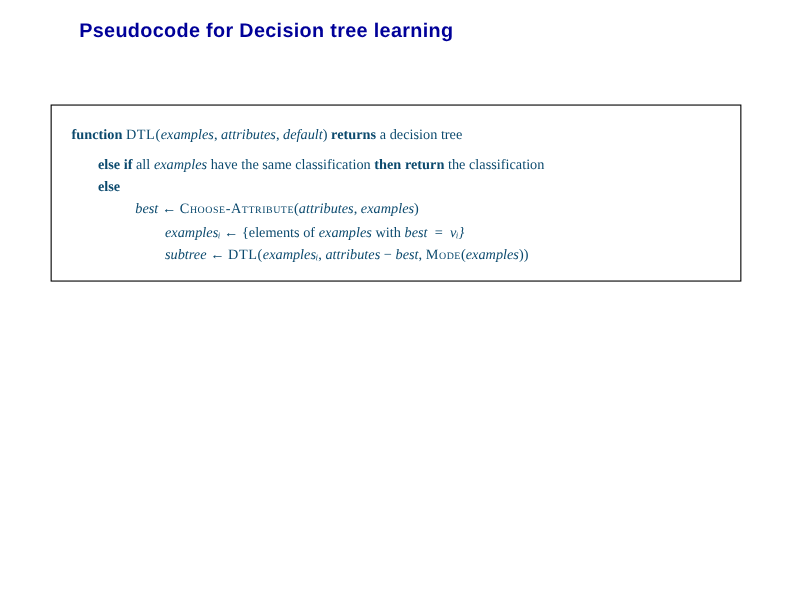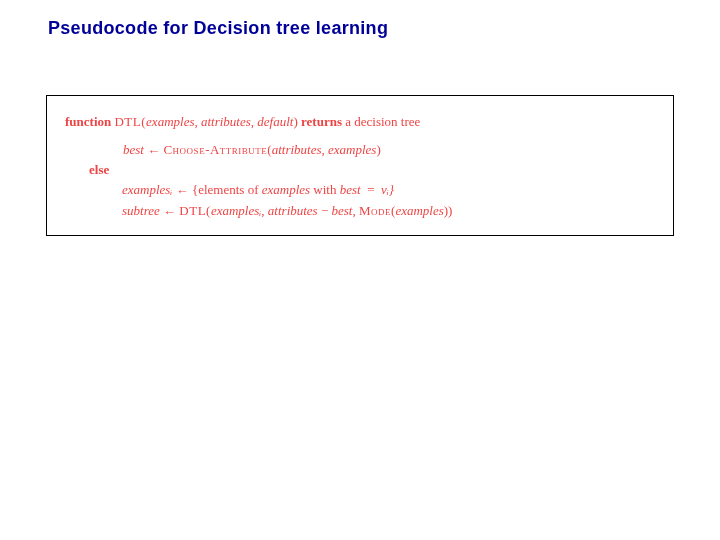--- a/index.html
+++ b/index.html
@@ -8,66 +8,74 @@
     height: 540px;
     background: #ffffff;
     font-family: Georgia, "Times New Roman", serif;
     overflow: hidden;
   }
   .title {
     font-family: Verdana, Arial, sans-serif;
     font-weight: bold;
     color: #000099;
     font-size: 18px;
-    padding: 18px 0 0 48px;
+    padding: 18px 0 0 72px;
     letter-spacing: 0.3px;
   }
   .codebox {
     border: 1px solid #000;
     margin: 56px 46px 0 46px;
     padding: 16px 18px 14px 18px;
     font-size: 13px;
-    color: #ef4444;
+    color: #0c4a6e;
     line-height: 1.55;
   }
   .line { white-space: nowrap; }
   .kw { font-weight: bold; font-family: Georgia, serif; }
   .it { font-style: italic; }
   .sc { font-variant: small-caps; letter-spacing: 0.5px; }
   .ind1 { margin-left: 24px; }
   .ind2 { margin-left: 58px; }
-  .ind3 { margin-left: 57px; }
+  .ind3 { margin-left: 85px; }
 </style>
 </head>
 <body>
 
 <div class="title">Pseudocode for Decision tree learning</div>
 
 <div class="codebox">
 
   <div class="line">
     <span class="kw">function</span>
     <span class="sc">DTL(</span><span class="it">examples</span><span>, </span><span class="it">attributes</span><span>, </span><span class="it">default</span><span>)</span>
     <span class="kw">returns</span>
     <span>a decision tree</span>
   </div>
 
   <div style="height:8px"></div>
 
 
+  <div class="line ind1">
+    <span class="kw">else if</span>
+    <span>all</span>
+    <span class="it">examples</span>
+    <span>have the same classification</span>
+    <span class="kw">then return</span>
+    <span>the classification</span>
+  </div>
 
+
+  <div class="line ind1">
+    <span class="kw">else</span>
+  </div>
 
   <div class="line ind2">
     <span class="it">best</span>
     <span>←</span>
     <span class="sc">Choose-Attribute</span><span>(</span><span class="it">attributes</span><span>, </span><span class="it">examples</span><span>)</span>
-  </div>
-
-  <div class="line ind1">
-    <span class="kw">else</span>
   </div>
 
 
 
   <div class="line ind3">
     <span class="it">examplesᵢ</span>
     <span>←</span>
     <span>{elements of</span>
     <span class="it">examples</span>
     <span>with</span>

